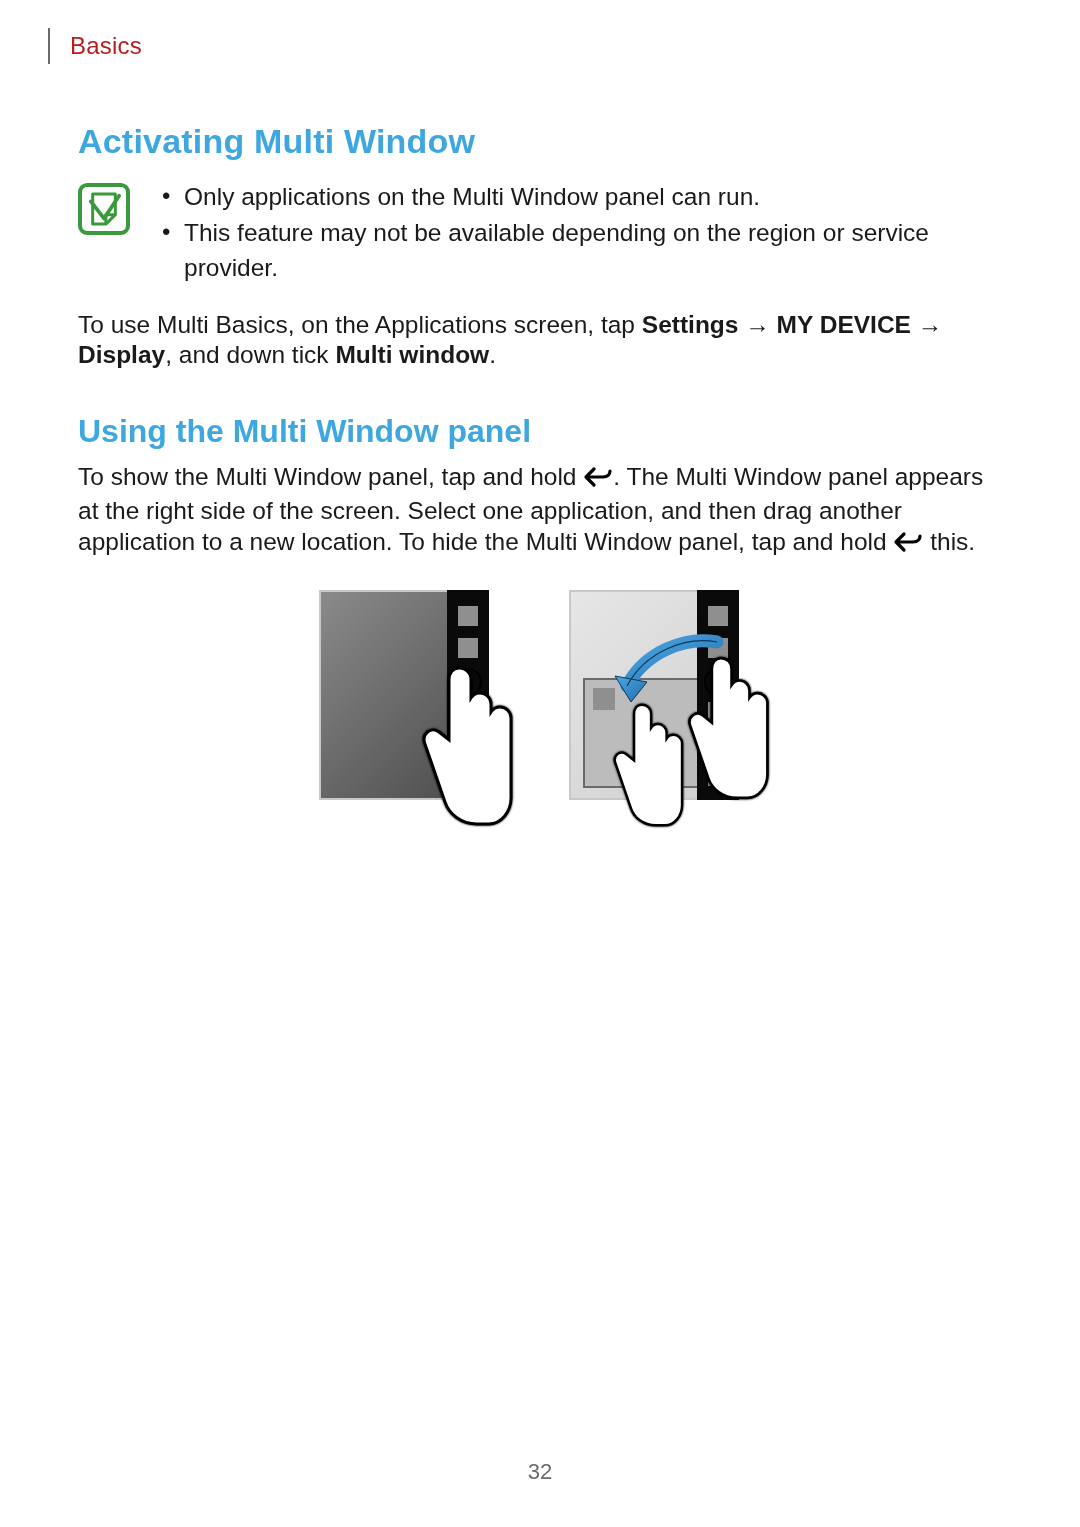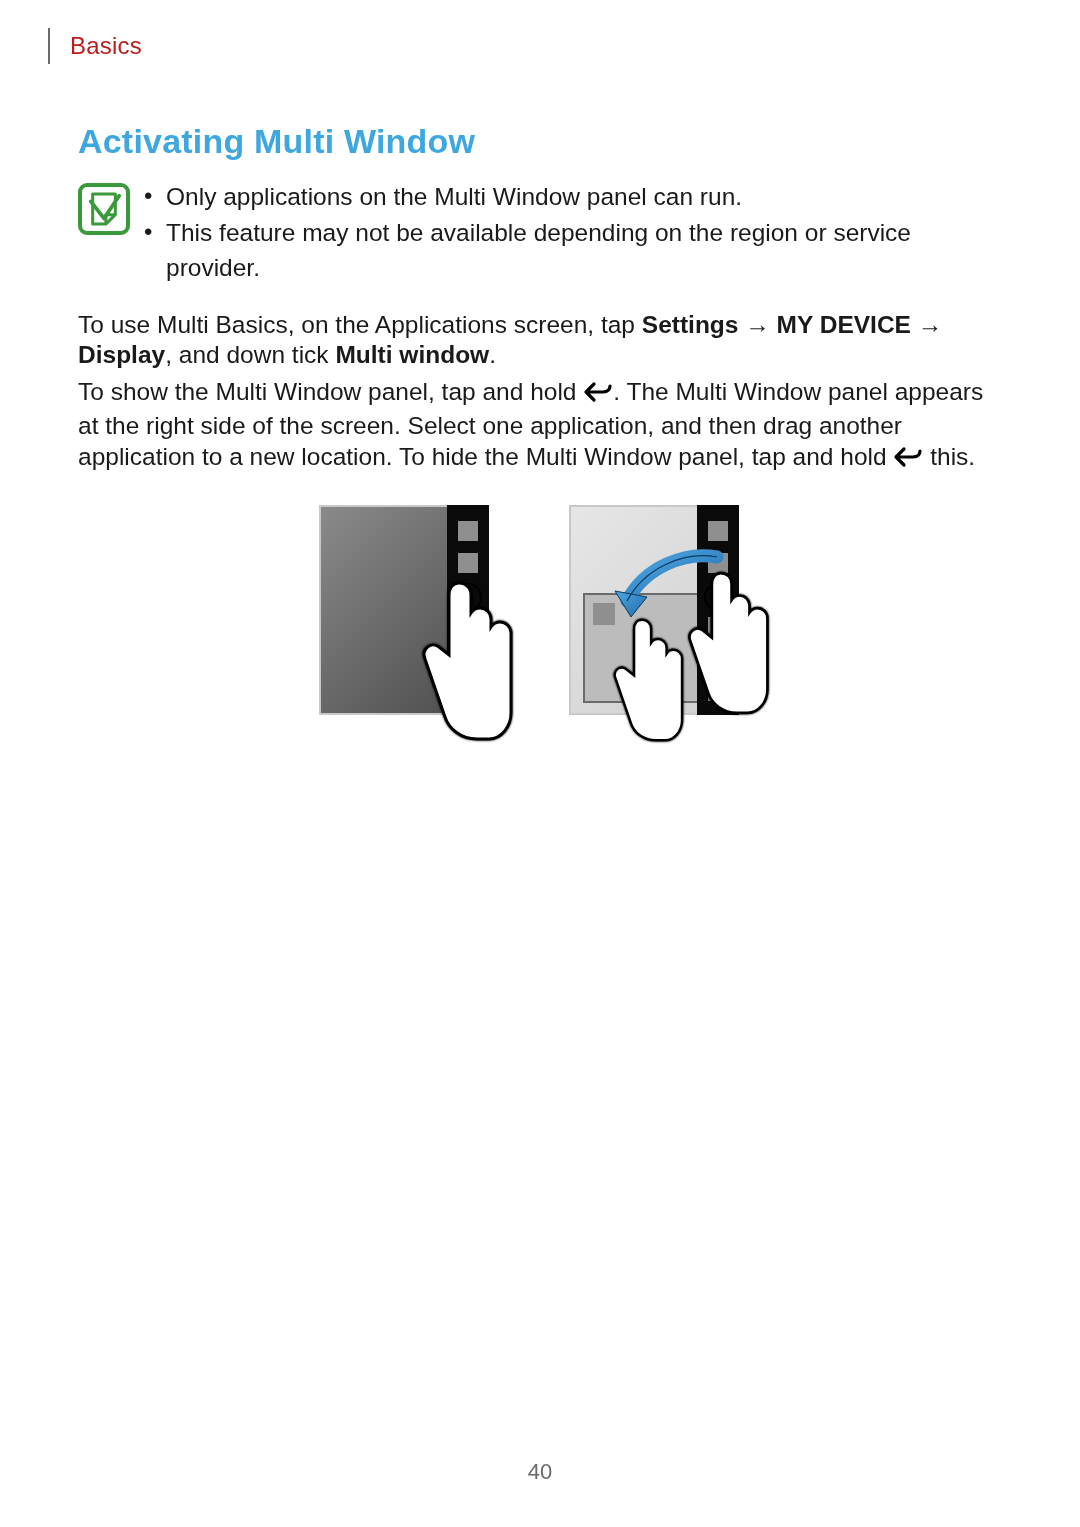--- a/index.html
+++ b/index.html
@@ -22,21 +22,21 @@
   .chapter-label {
     font-size: 24px; color: #b91c1c; letter-spacing: 0.2px;
   }
   h1.title {
     color: #3ea7e0; font-size: 34px; font-weight: 700; letter-spacing: 0.2px; margin-bottom: 18px;
   }
   p.body {
     font-size: 24.5px; line-height: 1.25; color: #1a1a1a; margin-bottom: 6px;
   }
   .note-block {
-    display: flex; gap: 8px; margin-top: 14px; margin-bottom: 24px; align-items: flex-start;
+    display: flex; gap: 26px; margin-top: 14px; margin-bottom: 24px; align-items: flex-start;
   }
   .note-icon {
     width: 52px; height: 52px; border: 4px solid #3a9a3b; border-radius: 9px; display: flex; align-items: center; justify-content: center; flex: 0 0 auto;
     margin-top: 4px;
   }
   .note-icon svg { width: 34px; height: 34px; }
   ul.note-list { list-style: none; }
   ul.note-list li {
     position: relative;
     font-size: 24.5px; line-height: 1.45; padding-left: 28px;
@@ -115,20 +115,21 @@
     <ul class="note-list">
       <li>Only applications on the Multi Window panel can run.</li>
       <li>This feature may not be available depending on the region or service provider.</li>
     </ul>
   </div>
 
   <p class="body mixed">
     <span>To use Multi Basics, on the Applications screen, tap </span><strong>Settings</strong><span class="arrow"> → </span><strong>MY DEVICE</strong><span class="arrow"> → </span><strong>Display</strong><span>, and down tick </span><strong>Multi window</strong><span>.</span>
   </p>
 
+  <h2 class="subhead">Using the Multi Window panel</h2>
 
   <p class="body mixed">
     <span>To show the Multi Window panel, tap and hold </span><span class="inline-icon">
       <svg viewBox="0 0 30 24">
           <path d="M11 4 L3 12 L11 20 M3 12 H20 C25 12 27 9 27 6" fill="none" stroke="#000" stroke-width="3.2" stroke-linecap="round" stroke-linejoin="round"></path>
         </svg>
     </span><span>. The Multi Window panel appears at the right side of the screen. Select one application, and then drag another application to a new location. To hide the Multi Window panel, tap and hold </span><span class="inline-icon">
       <svg viewBox="0 0 30 24">
           <path d="M11 4 L3 12 L11 20 M3 12 H20 C25 12 27 9 27 6" fill="none" stroke="#000" stroke-width="3.2" stroke-linecap="round" stroke-linejoin="round"></path>
         </svg>
@@ -187,14 +188,14 @@
 
       <div class="hand" style="left:116px; top:58px;">
         <svg width="86" height="160" viewBox="0 0 96 168">
           <path d="M40 6 C34 6 30 11 30 18 V78 L20 70 C12 64 2 72 6 82 L26 140 C30 152 42 162 58 162 H70 C82 162 92 150 92 136 V56 C92 50 87 45 81 45 C77 45 74 47 72 50 V42 C72 36 67 31 61 31 C57 31 54 33 52 36 V18 C52 11 47 6 40 6 Z" fill="#fff" stroke="#000" stroke-width="3"></path>
         </svg>
       </div>
     </div>
   </div>
 
 
-  <div class="page-num">40</div>
+  <div class="page-num">32</div>
 </div>
 
 </body></html>

